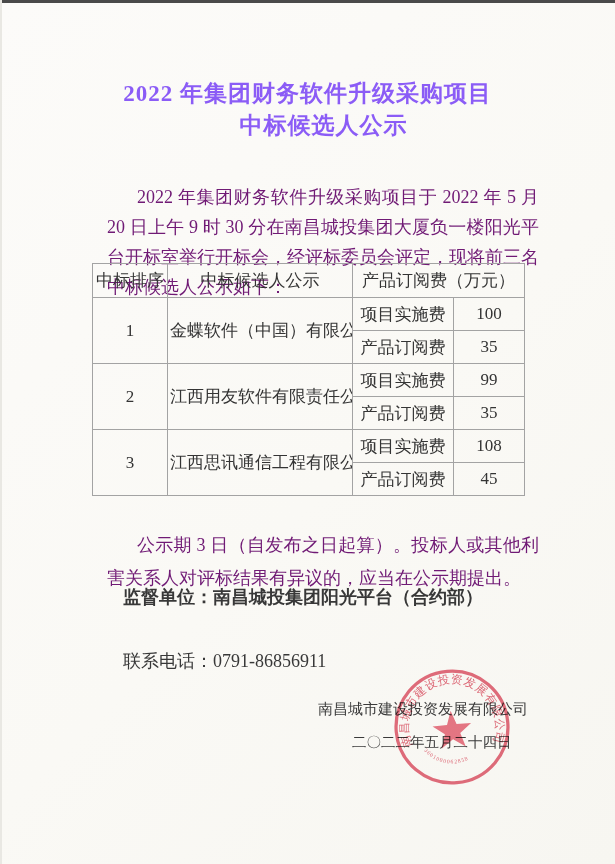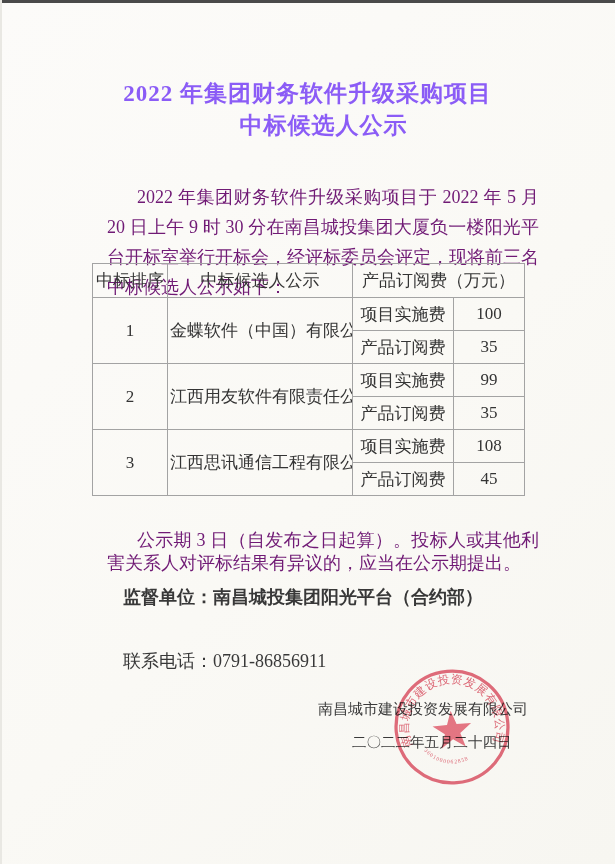--- a/index.html
+++ b/index.html
@@ -48,21 +48,21 @@
     left: 95px;
     width: 432px;
     margin: 12px;
     font-size: 18px;
     line-height: 30px;
     text-align: justify;
     text-indent: 30px;
     color: #701a75;
   }
   .para.intro { top: 170px; }
-  .para.notice { top: 517px; line-height: 23px; }
+  .para.notice { top: 517px; line-height: 33px; }
   table.bid-table {
     position: absolute;
     left: 92px;
     top: 263px;
     width: 432px;
     border-collapse: collapse;
     table-layout: fixed;
     font-size: 17px;
     color: #343434;
   }

